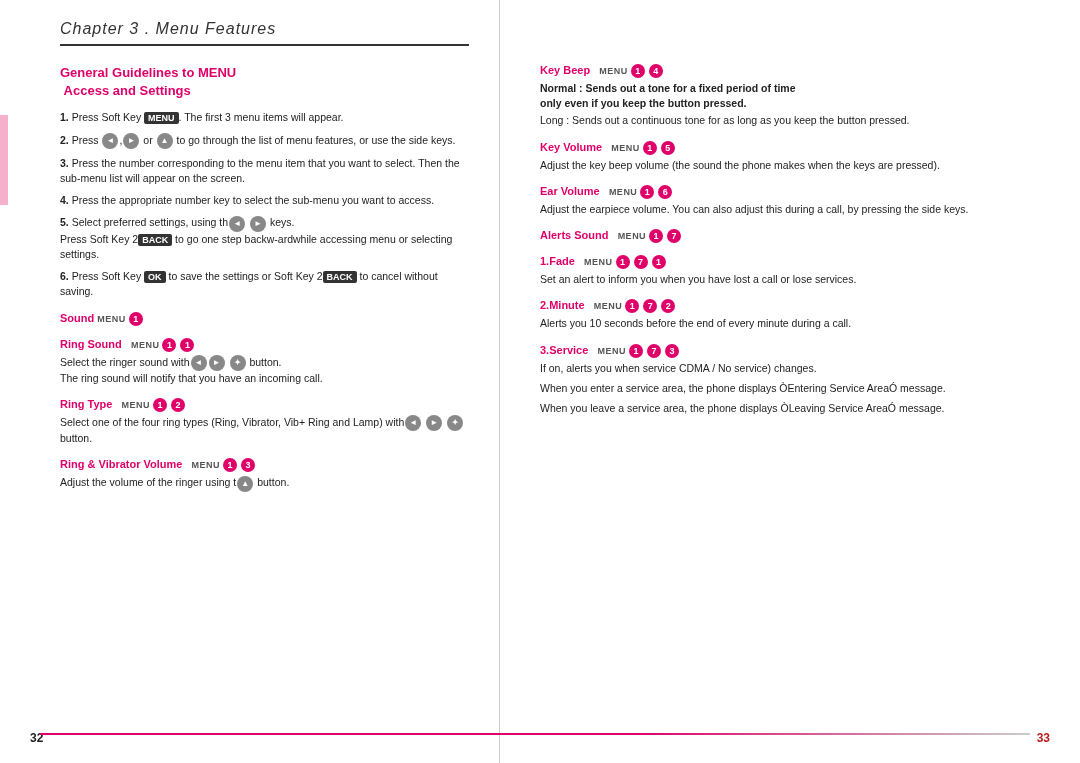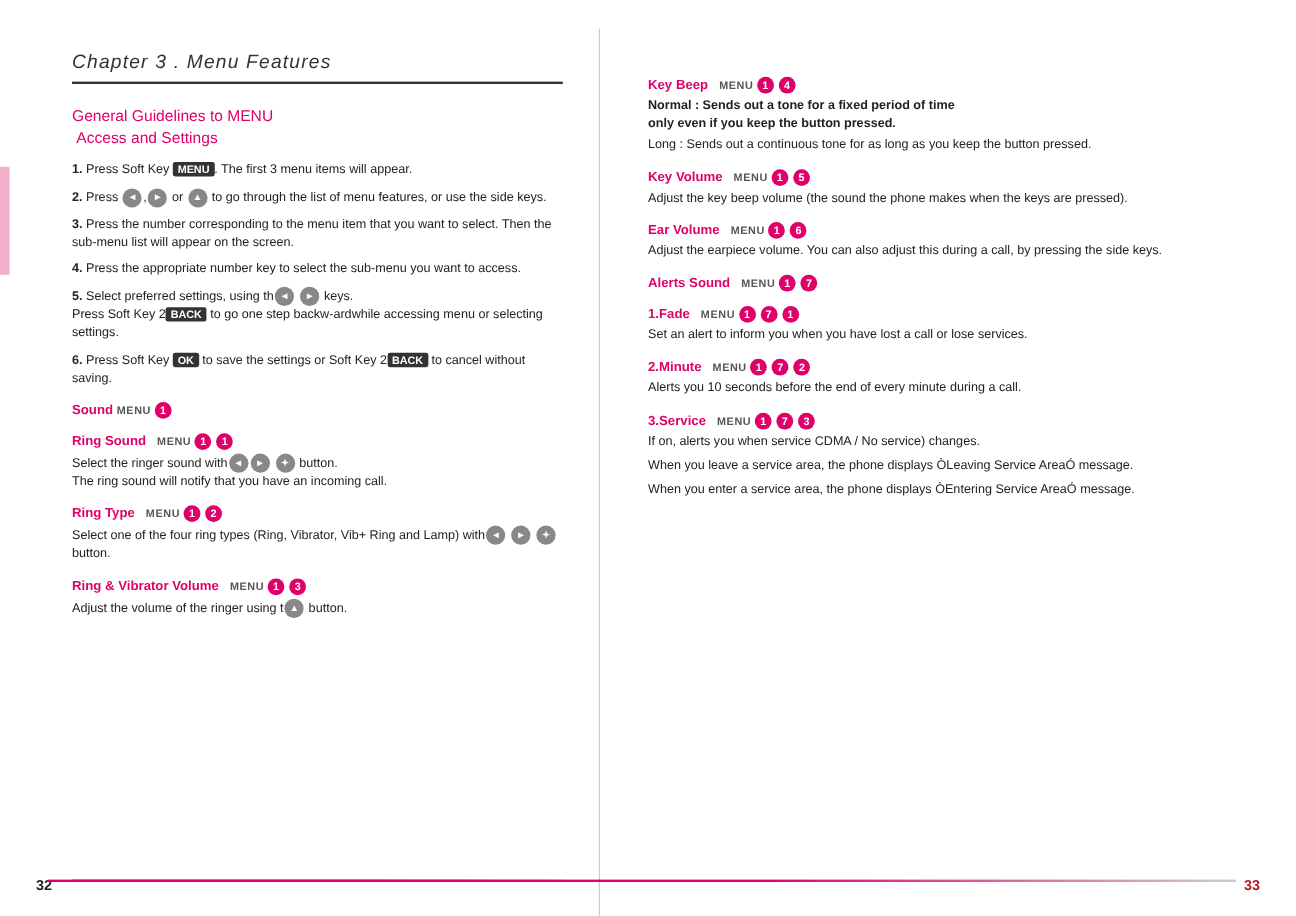--- a/index.html
+++ b/index.html
@@ -18,42 +18,41 @@
       height: 763px;
       background: #fff;
       position: relative;
     }
     
     .left-page {
       width: 500px;
       padding: 20px 30px 30px 60px;
       position: relative;
       border-right: 1px solid #ccc;
-      margin-top: 24px;
     }
     
     .right-page {
       width: 580px;
       padding: 52px 50px 30px 40px;
     }
     
     .chapter-heading {
       font-size: 16px;
       font-style: italic;
       color: #333;
       border-bottom: 2px solid #333;
       padding-bottom: 6px;
       margin-bottom: 18px;
       letter-spacing: 1px;
     }
     
     .section-title {
       color: #e0006a;
       font-size: 13px;
-      font-weight: normal;
+      font-weight: bold;
       margin-bottom: 10px;
       line-height: 1.4;
     }
     
     .numbered-list {
       list-style: none;
       padding: 0;
       margin: 0;
     }
     .numbered-list li {
@@ -342,20 +341,20 @@
     <div class="sub-heading">
       3.Service &nbsp;
       <span class="menu-inline">
         <span class="menu-label">MENU</span>
         <span class="menu-badge">1</span>
         <span class="menu-badge">7</span>
         <span class="menu-badge">3</span>
       </span>
     </div>
     <div class="body-text">If on, alerts you when service CDMA / No service) changes.</div>
+    <div class="body-text">When you enter a service area, the phone displays ÒEntering Service AreaÓ message.</div>
     <div class="body-text">When you leave a service area, the phone displays ÒLeaving Service AreaÓ message.</div>
-    <div class="body-text">When you enter a service area, the phone displays ÒEntering Service AreaÓ message.</div>
 
     <div class="divider-line-right"></div>
     <div class="page-number-right">33</div>
   </div>
 
 </div>
 
 </body></html>

